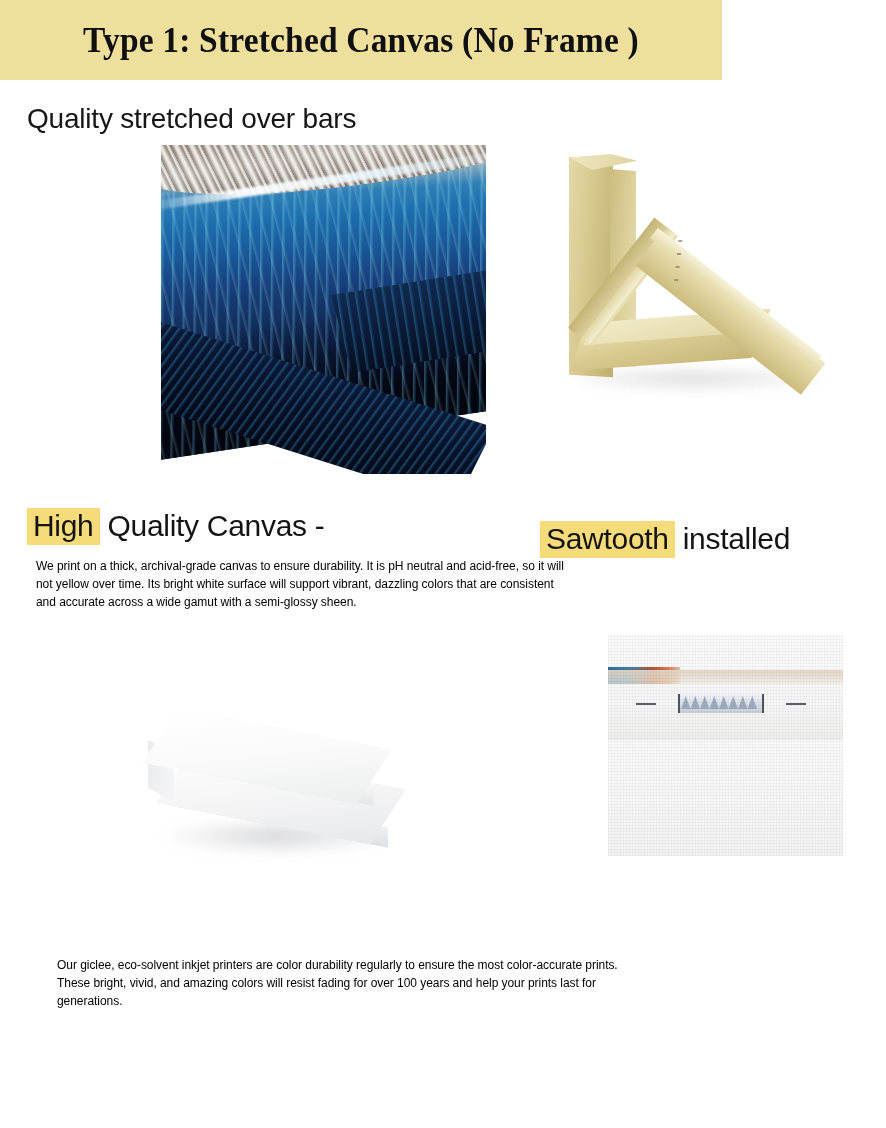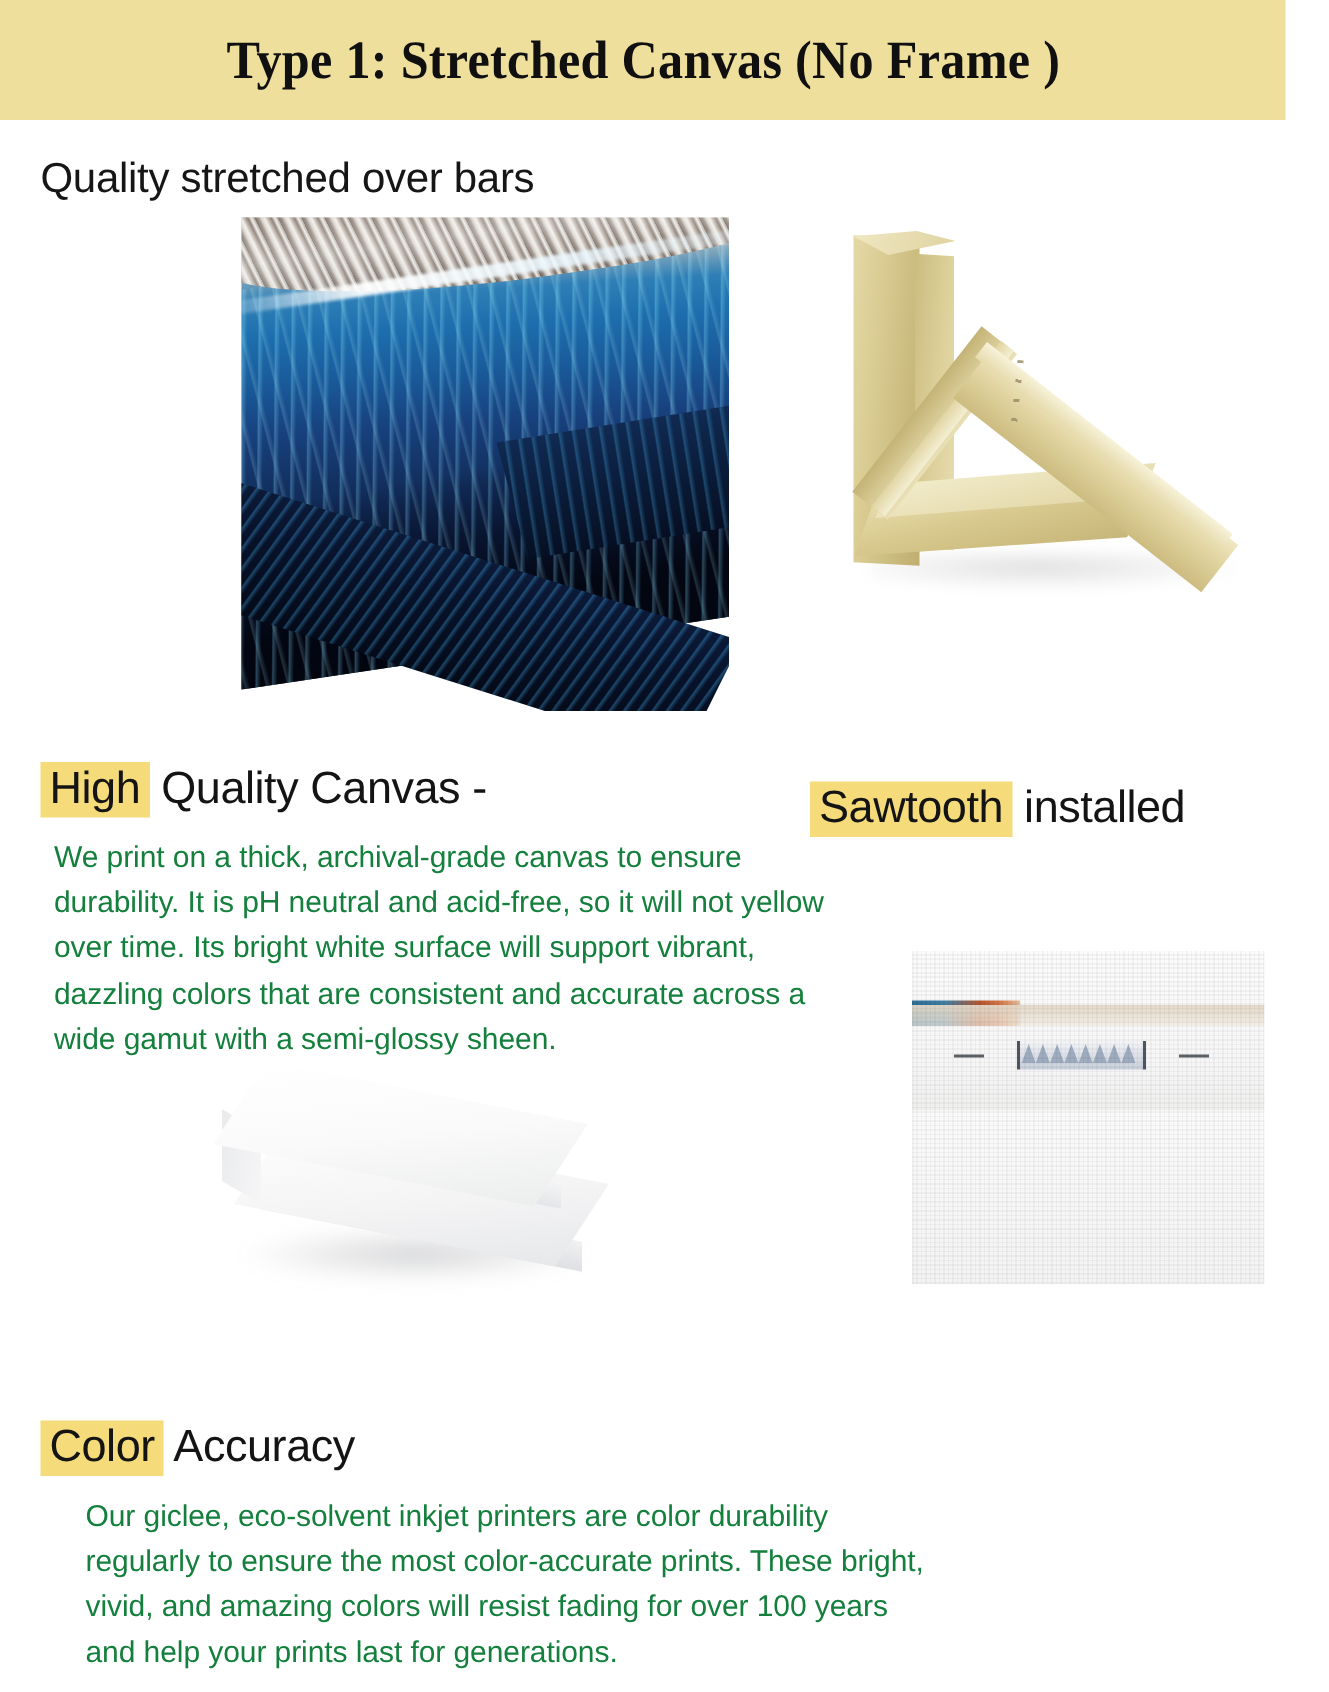--- a/index.html
+++ b/index.html
@@ -16,21 +16,21 @@
     font-family: "Liberation Sans", sans-serif;
     color: #111111;
     -webkit-font-smoothing: antialiased;
   }
 
   
   .banner {
     position: absolute;
     left: 0;
     top: 0;
-    width: 857px;
+    width: 722px;
     height: 80px;
     background: #efdf9c;
     display: flex;
     align-items: center;
     justify-content: center;
   }
   .banner-title {
     font-family: "Liberation Serif", serif;
     font-weight: bold;
     font-size: 36px;
@@ -59,23 +59,23 @@
     letter-spacing: -0.3px;
     line-height: 1.32;
   }
   .hl {
     background: #f5db7a;
     padding: 1px 6px 3px 6px;
     box-decoration-break: clone;
     -webkit-box-decoration-break: clone;
   }
   .sec-body {
-    font-size: 20px;
+    font-size: 12px;
     line-height: 1.52;
-    color: #15803d;
+    color: #000000;
     letter-spacing: -0.05px;
   }
 
   
   .sec-hq {
     position: absolute;
     left: 27px;
     top: 506px;
     width: 540px;
   }
@@ -505,17 +505,14 @@
 <div class="photo photo-stack">
   <div class="st st-shadow"></div>
   <div class="st st-low-side"></div>
   <div class="st st-low-top"></div>
   <div class="st st-up-left"></div>
   <div class="st st-up-side"></div>
   <div class="st st-up-top"></div>
 </div>
 
 <div class="sec-color">
-  <div class="sec-head">
-    <span class="hl">Color</span><span> Accuracy</span>
-  </div>
   <div class="sec-body">Our giclee, eco-solvent inkjet printers are color durability regularly to ensure the most color-accurate prints. These bright, vivid, and amazing colors will resist fading for over 100 years and help your prints last for generations.</div>
 </div>
 
 </body></html>

